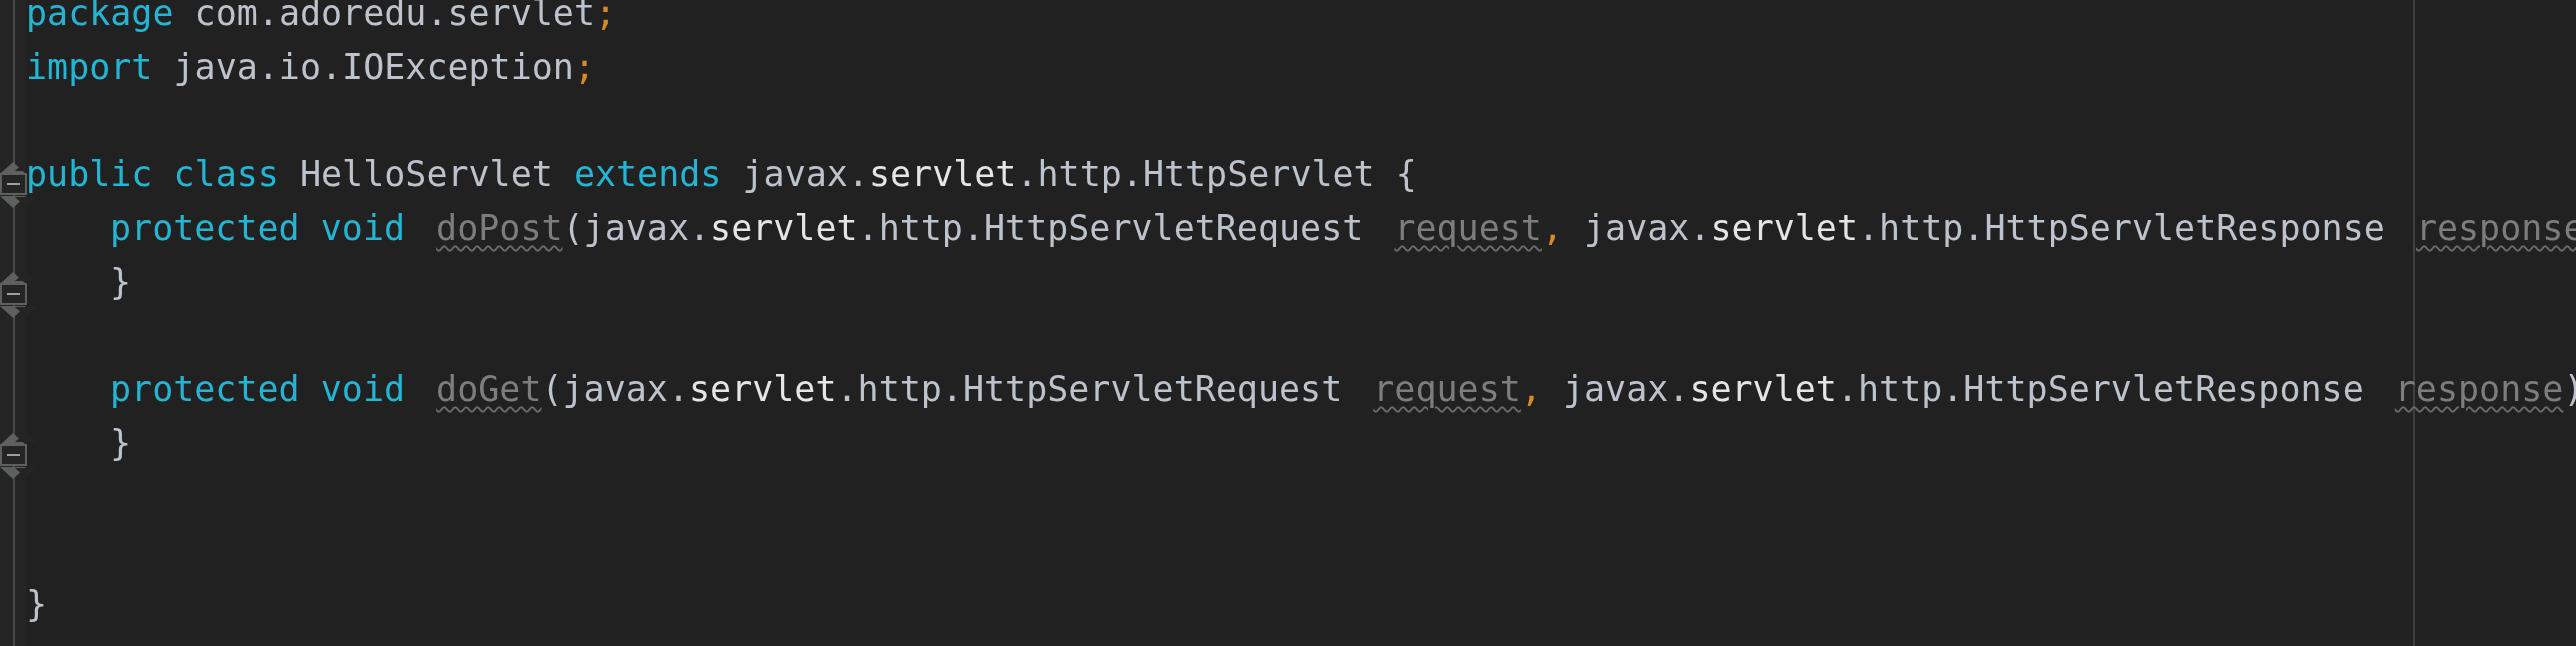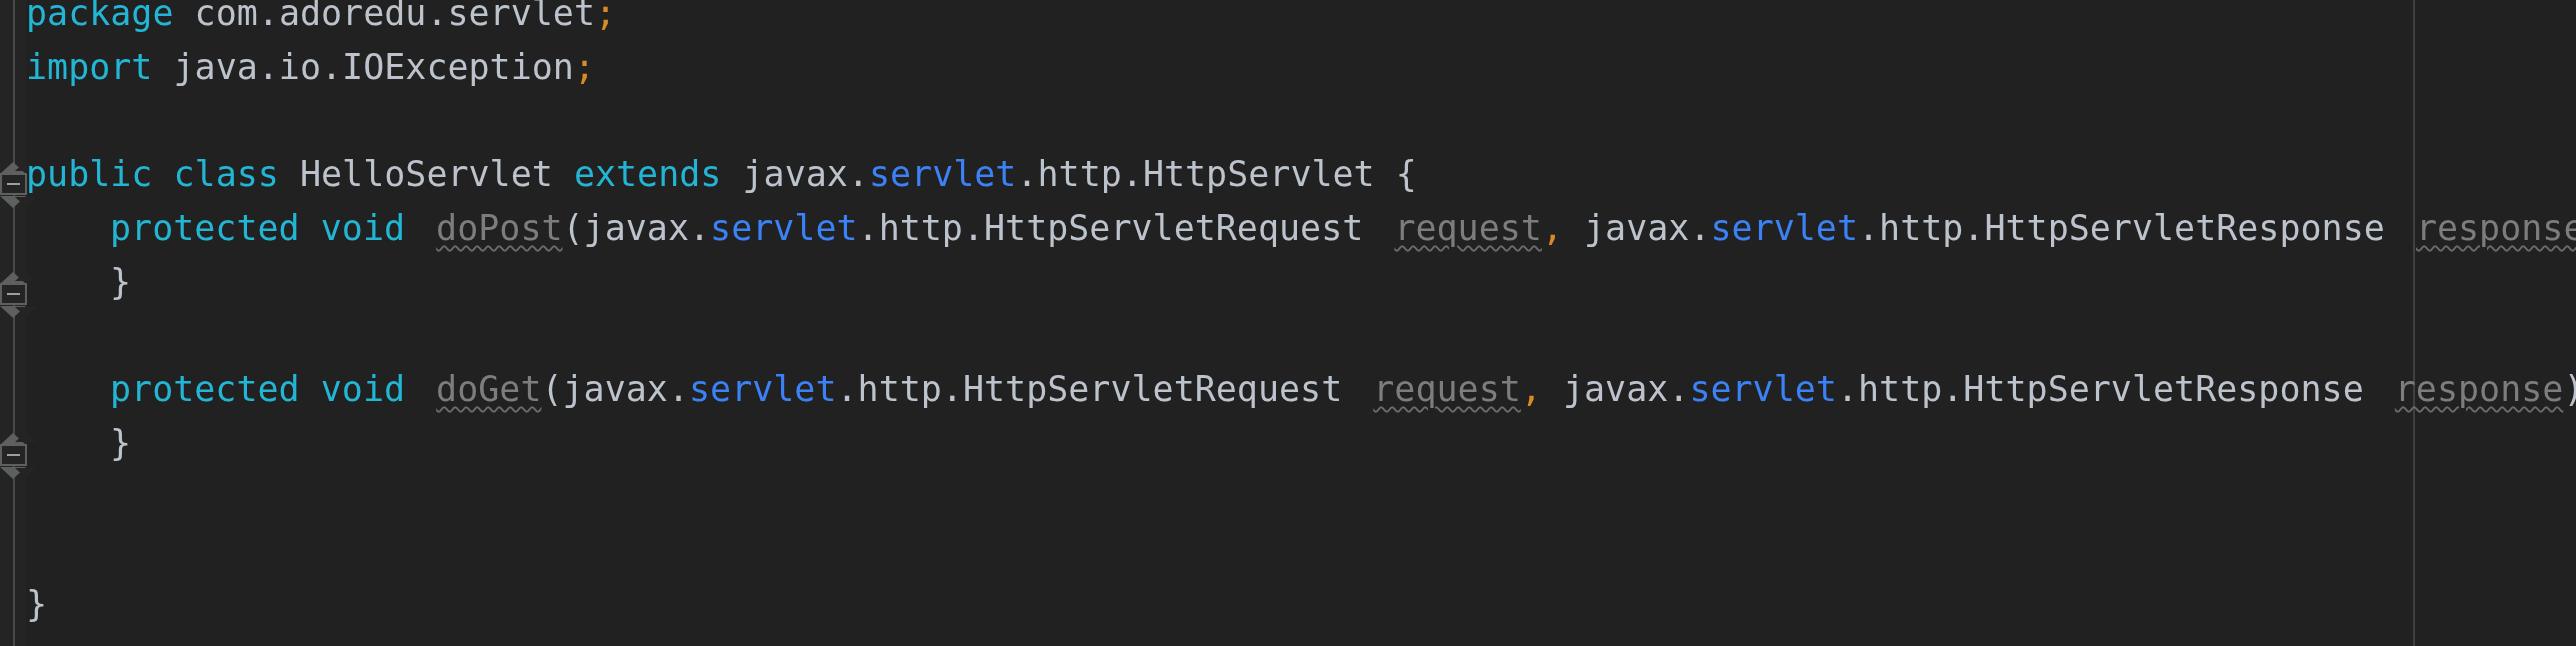--- a/index.html
+++ b/index.html
@@ -101,21 +101,21 @@
     line-height:54px;
     font-size:35px;
     letter-spacing:0px;
     white-space:pre;
     color:#bcc3cc;
   }
 
   
   .kw   { color:#23b6d4; }          
   .id   { color:#bcc3cc; }          
-  .err  { color:#3b82f6; }          
+  .err  { color:#e5e5e5; }          
   .punc { color:#d98b26; }          
   .brace{ color:#bcc3cc; }
   .param{ color:#7d7d7d; }          
 
   
   .squig {
     position:relative;
     text-decoration: underline wavy #6b6b6b;
     text-decoration-thickness:2px;
     text-underline-offset:5px;

